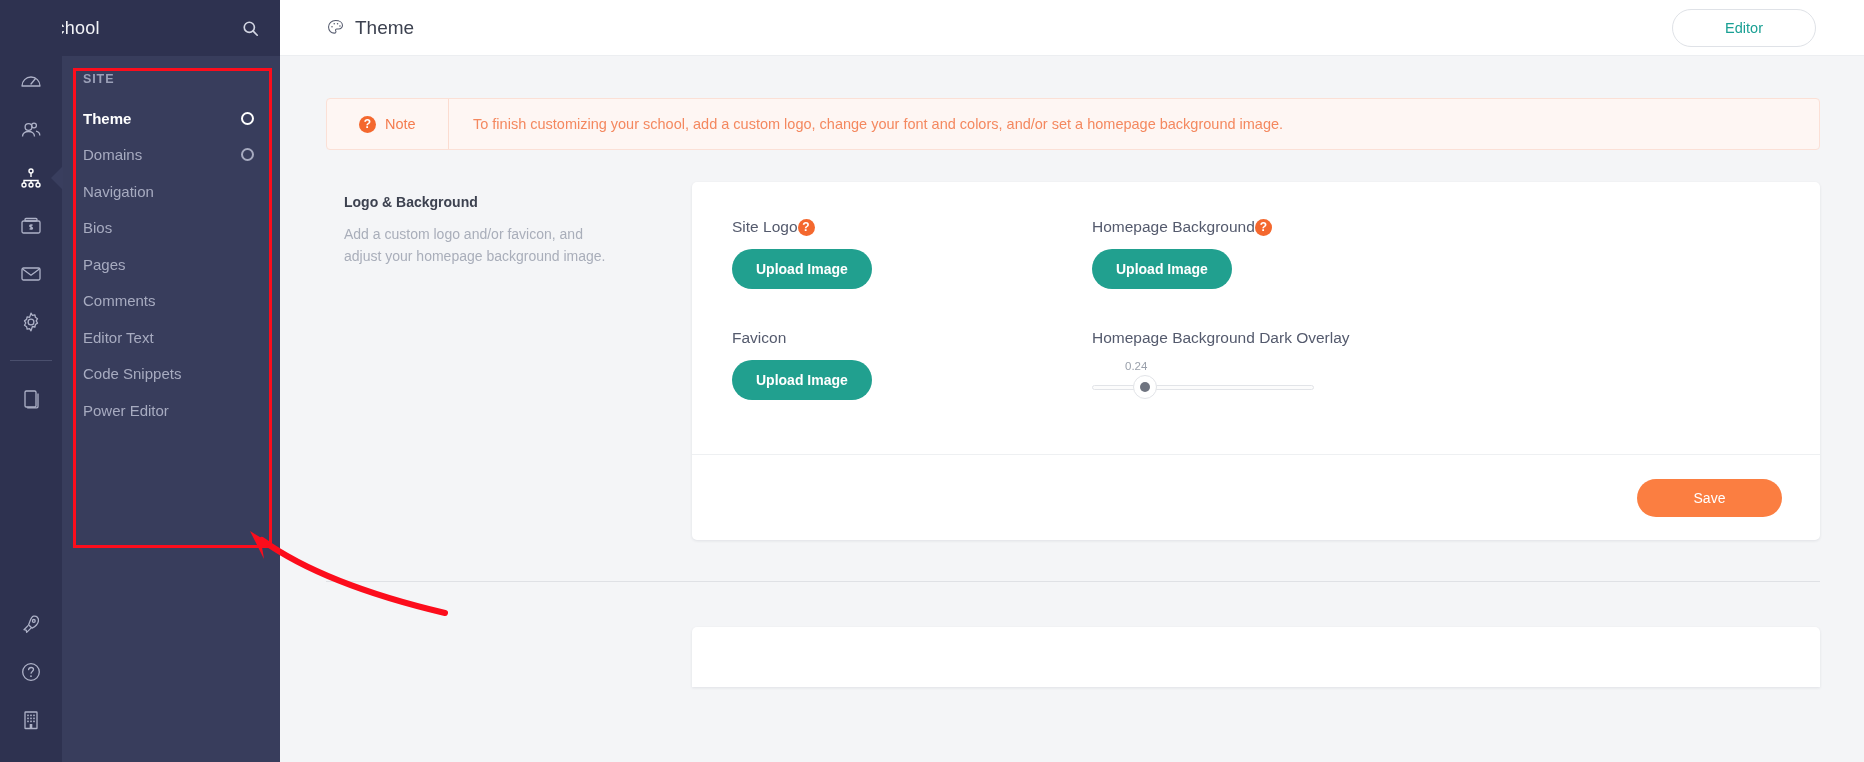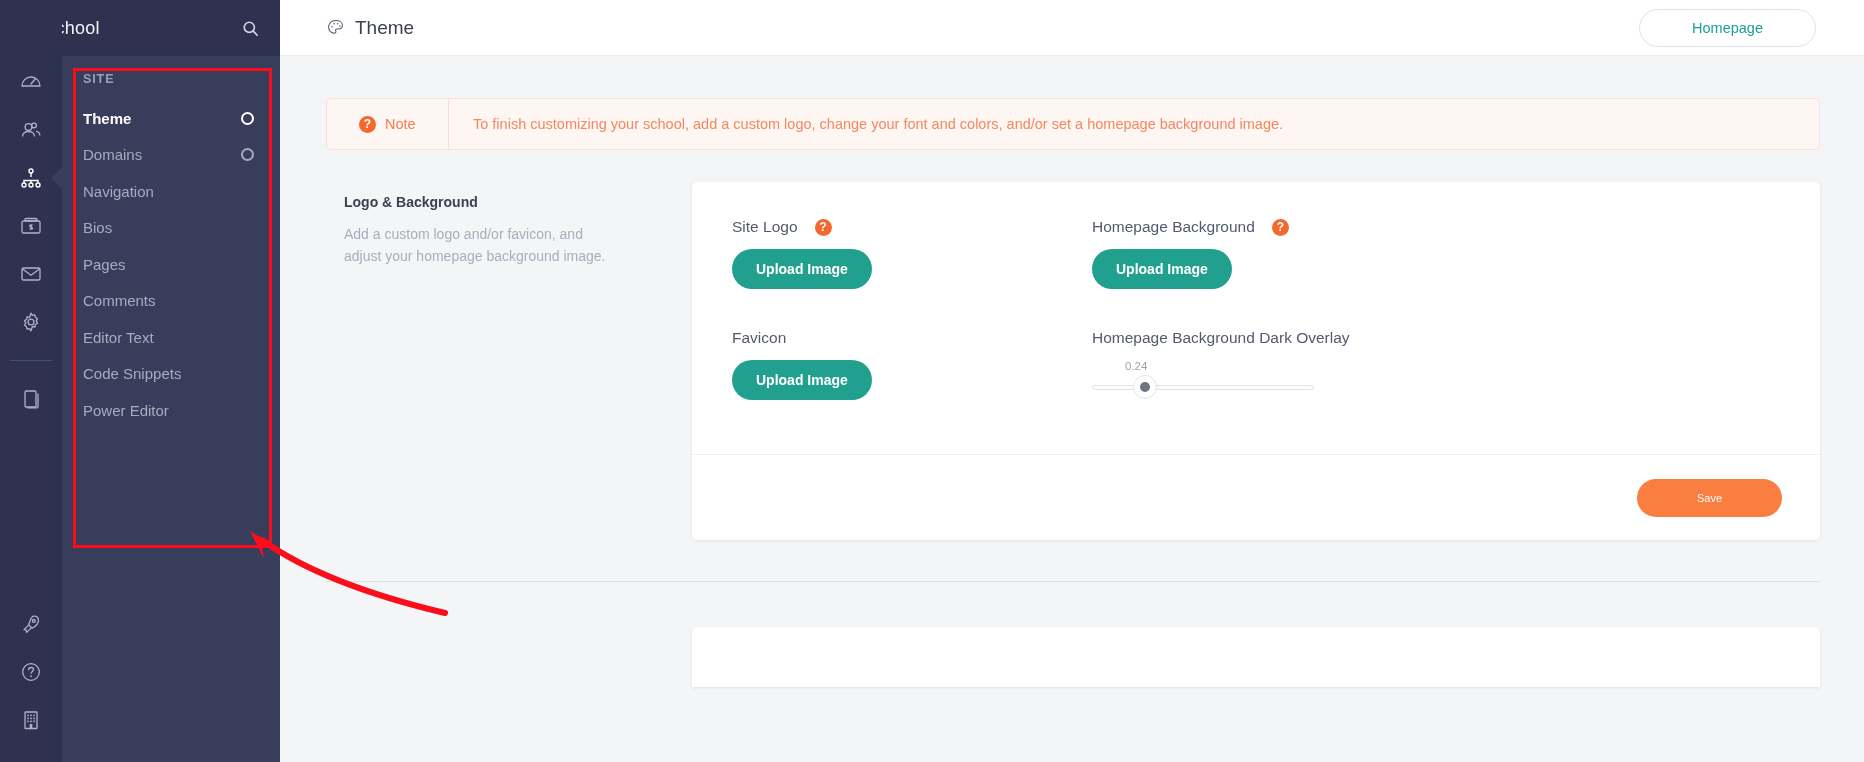--- a/index.html
+++ b/index.html
@@ -112,21 +112,21 @@
   .section-head p { font-size: 14px; color: #a9aeba; line-height: 1.55; }
 
   .card {
     flex: 1; background: #ffffff; border-radius: 5px;
     box-shadow: 0 1px 3px rgba(20,30,60,.09);
     min-width: 0;
   }
   .card-body { display: flex; padding: 36px 40px 54px 40px; }
   .col { width: 360px; }
   .field-label {
-    display: flex; align-items: center; gap: 17px;
+    display: flex; align-items: center; gap: 0;
     font-size: 15.5px; color: #545a6d; margin-bottom: 13px;
   }
   .upload-btn {
     background: #21a08f; color: #fff; border: none; border-radius: 22px;
     height: 40px; padding: 0 24px; font-size: 14px; font-weight: bold;
     cursor: pointer; font-family: inherit;
   }
   .field + .field { margin-top: 40px; }
   .slider-value { font-size: 11.5px; color: #9aa0ab; margin: 12px 0 6px 33px; }
   .slider { position: relative; width: 222px; height: 18px; }
@@ -143,21 +143,21 @@
   }
   .slider-thumb::after { content:""; width: 10px; height: 10px; border-radius: 50%; background: #6f7480; }
 
   .card-foot {
     border-top: 1px solid #eef0f2;
     height: 86px; display: flex; align-items: center; justify-content: flex-end;
     padding-right: 38px;
   }
   .save-btn {
     background: #fb7e41; color: #fff; border: none; border-radius: 22px;
-    height: 38px; width: 145px; font-size: 11px; cursor: pointer; font-family: inherit;
+    height: 38px; width: 145px; font-size: 14px; cursor: pointer; font-family: inherit;
   }
 
   .hr { height: 1px; background: #dfe1e5; margin: 41px 0 0 0; }
   .card-stub {
     margin-top: 45px; height: 60px; background: #fff;
     border-radius: 5px 5px 0 0; box-shadow: 0 1px 3px rgba(20,30,60,.09);
     margin-left: 366px;
   }
 
   
@@ -312,21 +312,21 @@
           <svg width="19" height="19" viewBox="0 0 24 24" fill="none" stroke="currentColor" stroke-width="1.3">
             <path d="M12 3.2c-4.9 0-8.8 3.6-8.8 8.3 0 4.7 3.7 7.6 7.2 7.6 1.6 0 2.2-.9 2.2-1.8 0-.8-.6-1.3-.6-2 0-.8.6-1.4 1.6-1.4h2c3 0 5.2-2 5.2-4.6 0-3.5-3.6-6.1-8.8-6.1z" stroke-linejoin="round"></path>
             <circle cx="7.6" cy="11" r=".95" fill="currentColor" stroke="none"></circle>
             <circle cx="10.4" cy="7.4" r=".95" fill="currentColor" stroke="none"></circle>
             <circle cx="14.6" cy="7.4" r=".95" fill="currentColor" stroke="none"></circle>
             <circle cx="17.6" cy="10" r=".95" fill="currentColor" stroke="none"></circle>
           </svg>
         </span>
         <span>Theme</span>
       </div>
-      <button class="preview-btn">Homepage</button>
+      <button class="preview-btn">Editor</button>
     </header>
 
     <section class="content">
 
       <div class="note">
         <div class="note-label">
           <span class="badge-q">?</span>
           <span>Note</span>
         </div>
         <div class="note-text">To finish customizing your school, add a custom logo, change your font and colors, and/or set a homepage background image.</div>

